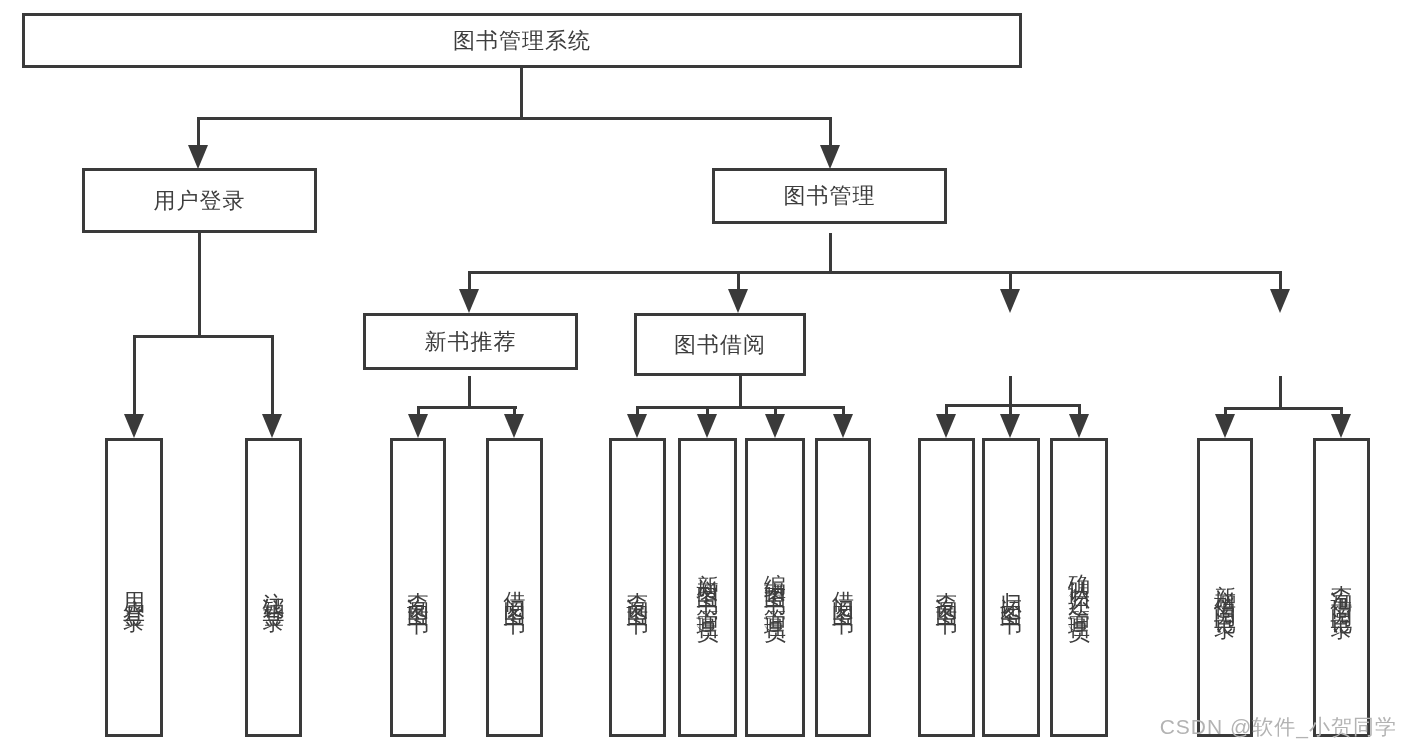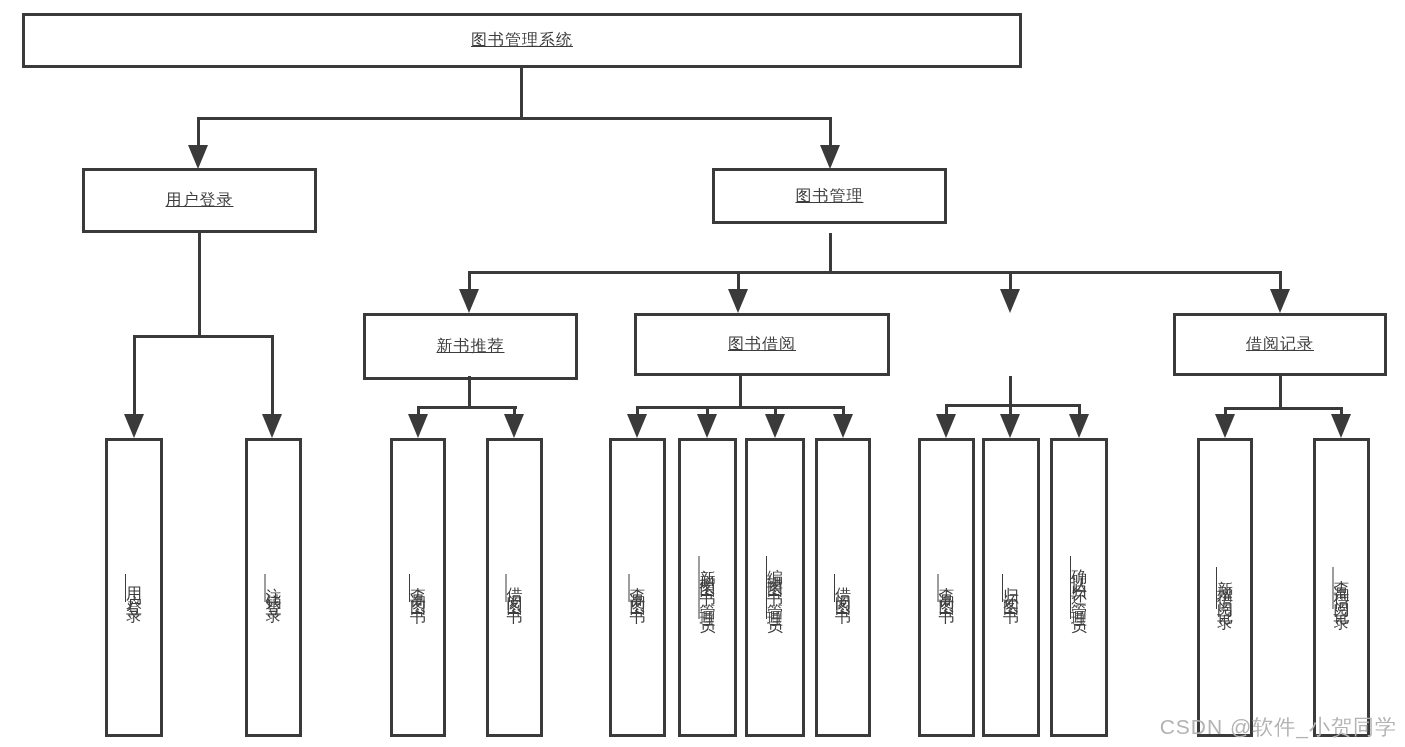--- a/index.html
+++ b/index.html
@@ -16,24 +16,23 @@
     font-family:"Liberation Sans", sans-serif;
     overflow:hidden;
   }
   .node{
     position:absolute;
     box-sizing:border-box;
     border:3px solid var(--line);
     background:var(--bg);
     display:flex;align-items:center;justify-content:center;
     color:var(--text);
-    font-size:16px;
+    font-size:22px;
     letter-spacing:1px;
     text-align:left;
-    text-decoration:underline;
   }
   .node.v span{
     writing-mode:vertical-rl;
     letter-spacing:7px;
     line-height:1;
   }
   .vline{position:absolute;width:3px;background:var(--line);}
   .hline{position:absolute;height:3px;background:var(--line);}
   .ah{
     position:absolute;width:0;height:0;
@@ -59,28 +58,25 @@
     <span>图书管理系统</span>
   </div>
 
   <div class="node" style="left:82px;top:168px;width:235px;height:65px">
     <span>用户登录</span>
   </div>
   <div class="node" style="left:712px;top:168px;width:235px;height:56px">
     <span>图书管理</span>
   </div>
 
-  <div class="node" style="left:363px;top:313px;width:215px;height:67px">
+  <div class="node" style="left:363px;top:313px;width:215px;height:57px">
     <span>新书推荐</span>
   </div>
-  <div class="node" style="left:634px;top:313px;width:256px;height:63px">
+  <div class="node" style="left:634px;top:313px;width:172px;height:63px">
     <span>图书借阅</span>
-  </div>
-  <div class="node" style="left:1173px;top:313px;width:214px;height:63px">
-    <span>借阅记录</span>
   </div>
 
   <div class="node v" style="left:105px;top:438px;width:58px;height:299px">
     <span>用户登录</span>
   </div>
   <div class="node v" style="left:245px;top:438px;width:57px;height:299px">
     <span>注销登录</span>
   </div>
 
   <div class="node v" style="left:390px;top:438px;width:56px;height:299px">

